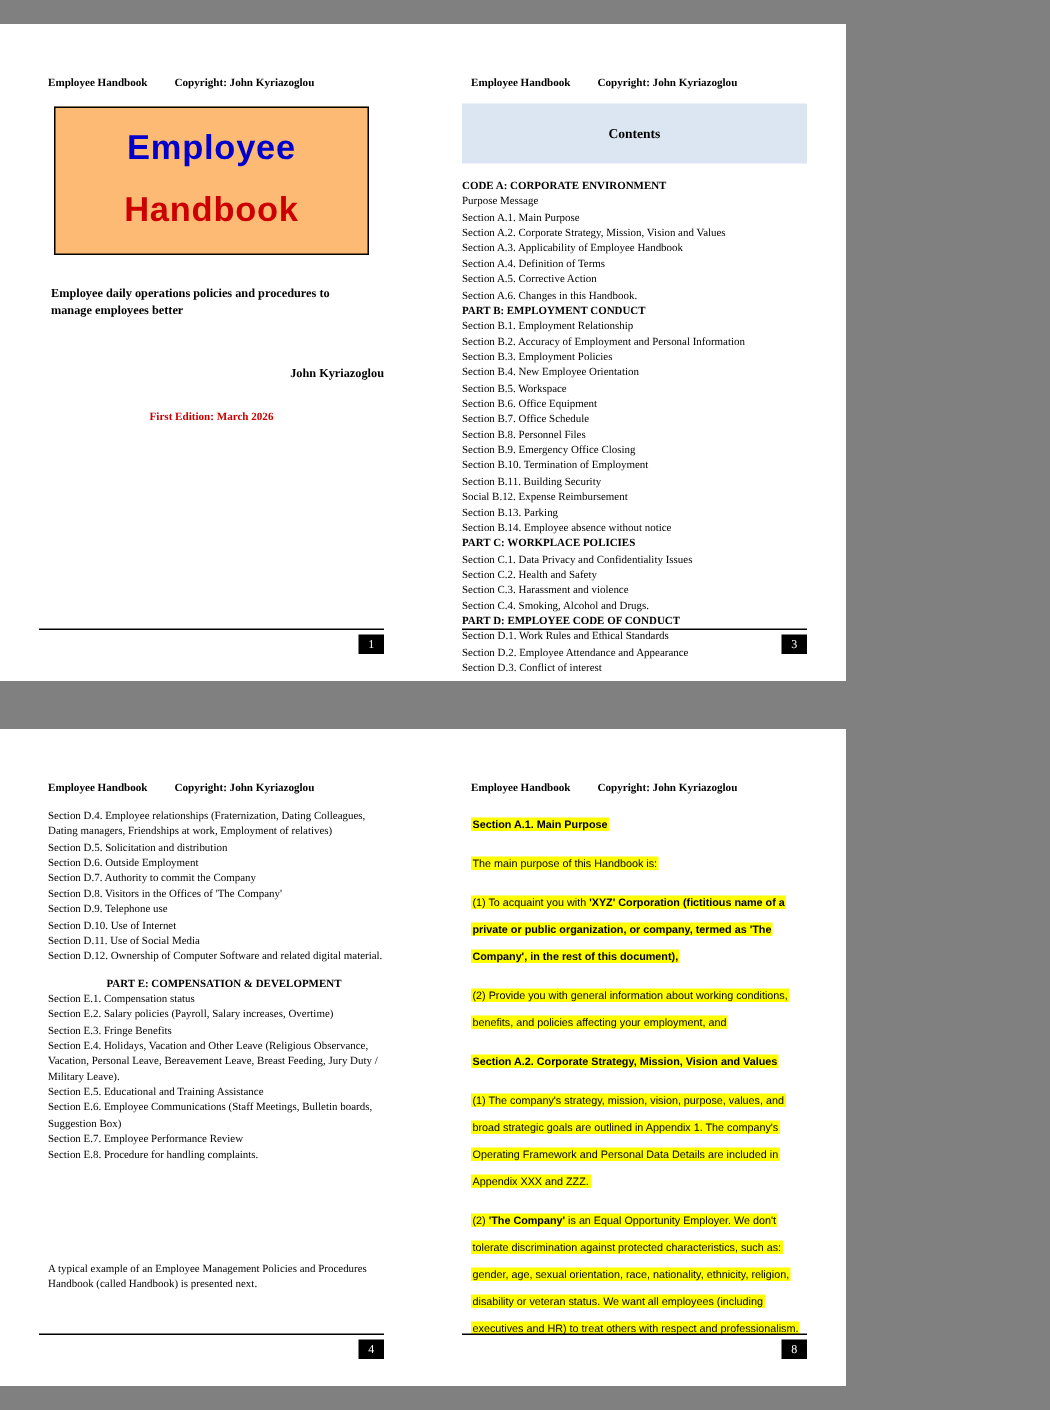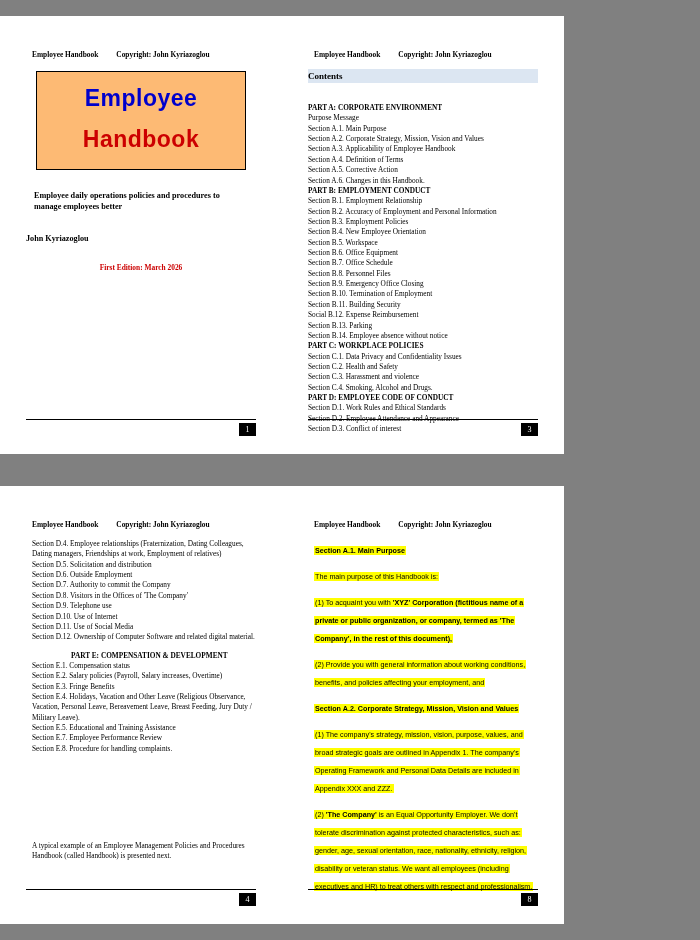--- a/index.html
+++ b/index.html
@@ -95,40 +95,41 @@
     font-weight: bold;
     font-size: 8.2px;
     color: #000;
     margin: 20px 8px 0 8px;
     line-height: 1.35;
   }
   .cover-author {
     font-family: "Liberation Serif", serif;
     font-weight: bold;
     font-size: 8.2px;
-    text-align: left;
-    margin-top: 22px;
+    text-align: right;
+    margin-top: 32px;
   }
   .cover-edition {
     font-family: "Liberation Serif", serif;
     font-weight: bold;
     font-size: 7.4px;
     color: #cc0000;
     text-align: center;
     margin-top: 20px;
   }
 
   
   .contents-bar {
     background: #dce6f2;
+    text-align: center;
     font-family: "Liberation Serif", serif;
     font-weight: bold;
     font-size: 9px;
-    padding: 2px 0;
-    margin-bottom: 20px;
+    padding: 15px 0;
+    margin-bottom: 10px;
   }
   .toc-part {
     font-family: "Liberation Serif", serif;
     font-weight: bold;
     font-size: 7.3px;
     line-height: 1.42;
   }
   .toc-item {
     font-family: "Liberation Serif", serif;
     font-size: 7.3px;
@@ -199,21 +200,21 @@
   </div>
 
   <div class="page-cell">
     <div class="page">
       <div class="page-header">
         <span>Employee Handbook</span>
         <span>Copyright: John Kyriazoglou</span>
       </div>
       <div class="contents-bar">Contents</div>
       <div id="toc-list">
-          <div class="toc-part">PART A: CORPORATE ENVIRONMENT</div>
+          <div class="toc-part">CODE A: CORPORATE ENVIRONMENT</div>
           <div class="toc-item">Purpose Message</div>
           <div class="toc-item">Section A.1. Main Purpose</div>
           <div class="toc-item">Section A.2. Corporate Strategy, Mission, Vision and Values</div>
           <div class="toc-item">Section A.3. Applicability of Employee Handbook</div>
           <div class="toc-item">Section A.4. Definition of Terms</div>
           <div class="toc-item">Section A.5. Corrective Action</div>
           <div class="toc-item">Section A.6. Changes in this Handbook.</div>
           <div class="toc-part">PART B: EMPLOYMENT CONDUCT</div>
           <div class="toc-item">Section B.1. Employment Relationship</div>
           <div class="toc-item">Section B.2. Accuracy of Employment and Personal Information</div>
@@ -260,20 +261,21 @@
           <div class="body-p">Section D.10. Use of Internet</div>
           <div class="body-p">Section D.11. Use of Social Media</div>
           <div class="body-p">Section D.12. Ownership of Computer Software and related digital material.</div>
           <div class="gap"></div>
           <div class="body-p bold">PART E: COMPENSATION &amp; DEVELOPMENT</div>
           <div class="body-p">Section E.1. Compensation status</div>
           <div class="body-p">Section E.2. Salary policies (Payroll, Salary increases, Overtime)</div>
           <div class="body-p">Section E.3. Fringe Benefits</div>
           <div class="body-p">Section E.4. Holidays, Vacation and Other Leave (Religious Observance, Vacation, Personal Leave, Bereavement Leave, Breast Feeding, Jury Duty / Military Leave).</div>
           <div class="body-p">Section E.5. Educational and Training Assistance</div>
+          <div class="body-p">Section E.6. Employee Communications (Staff Meetings, Bulletin boards, Suggestion Box)</div>
           <div class="body-p">Section E.7. Employee Performance Review</div>
           <div class="body-p">Section E.8. Procedure for handling complaints.</div>
         </div>
       <div class="tail-note">A typical example of an Employee Management Policies and Procedures Handbook (called Handbook) is presented next.</div>
       <div class="footer-rule"></div>
       <div class="page-number">4</div>
     </div>
   </div>
 
   <div class="page-cell">

